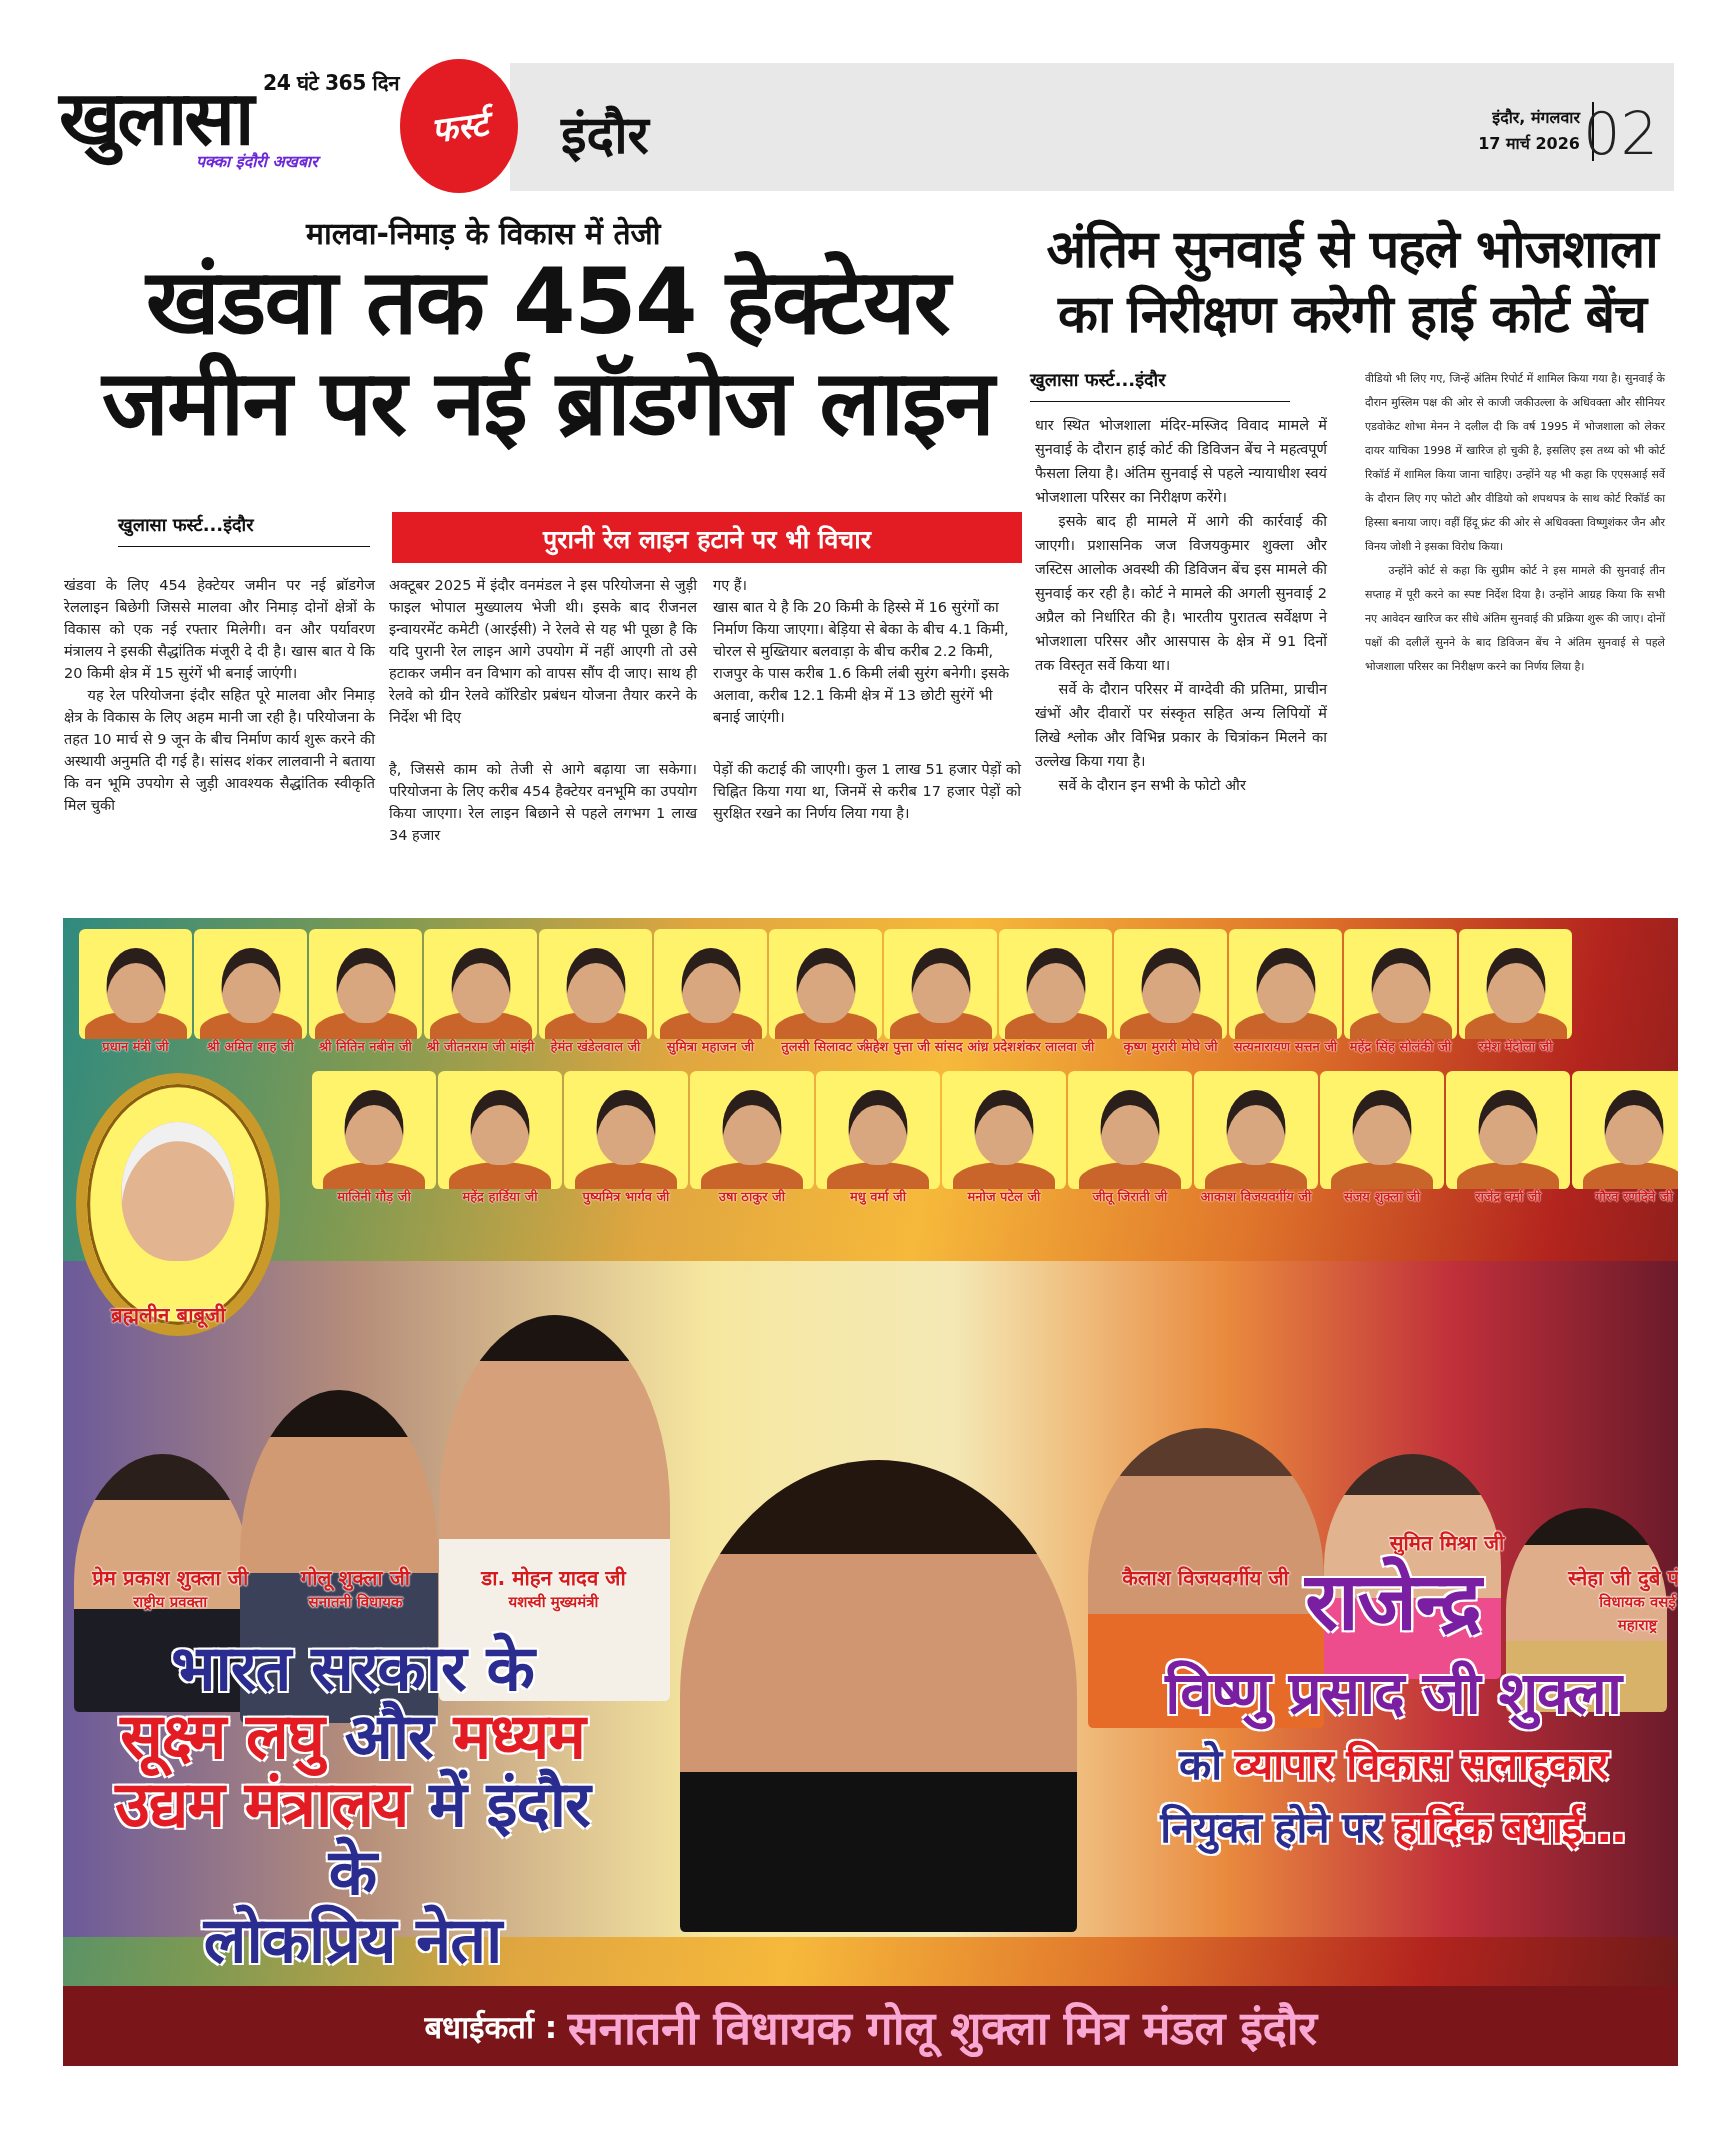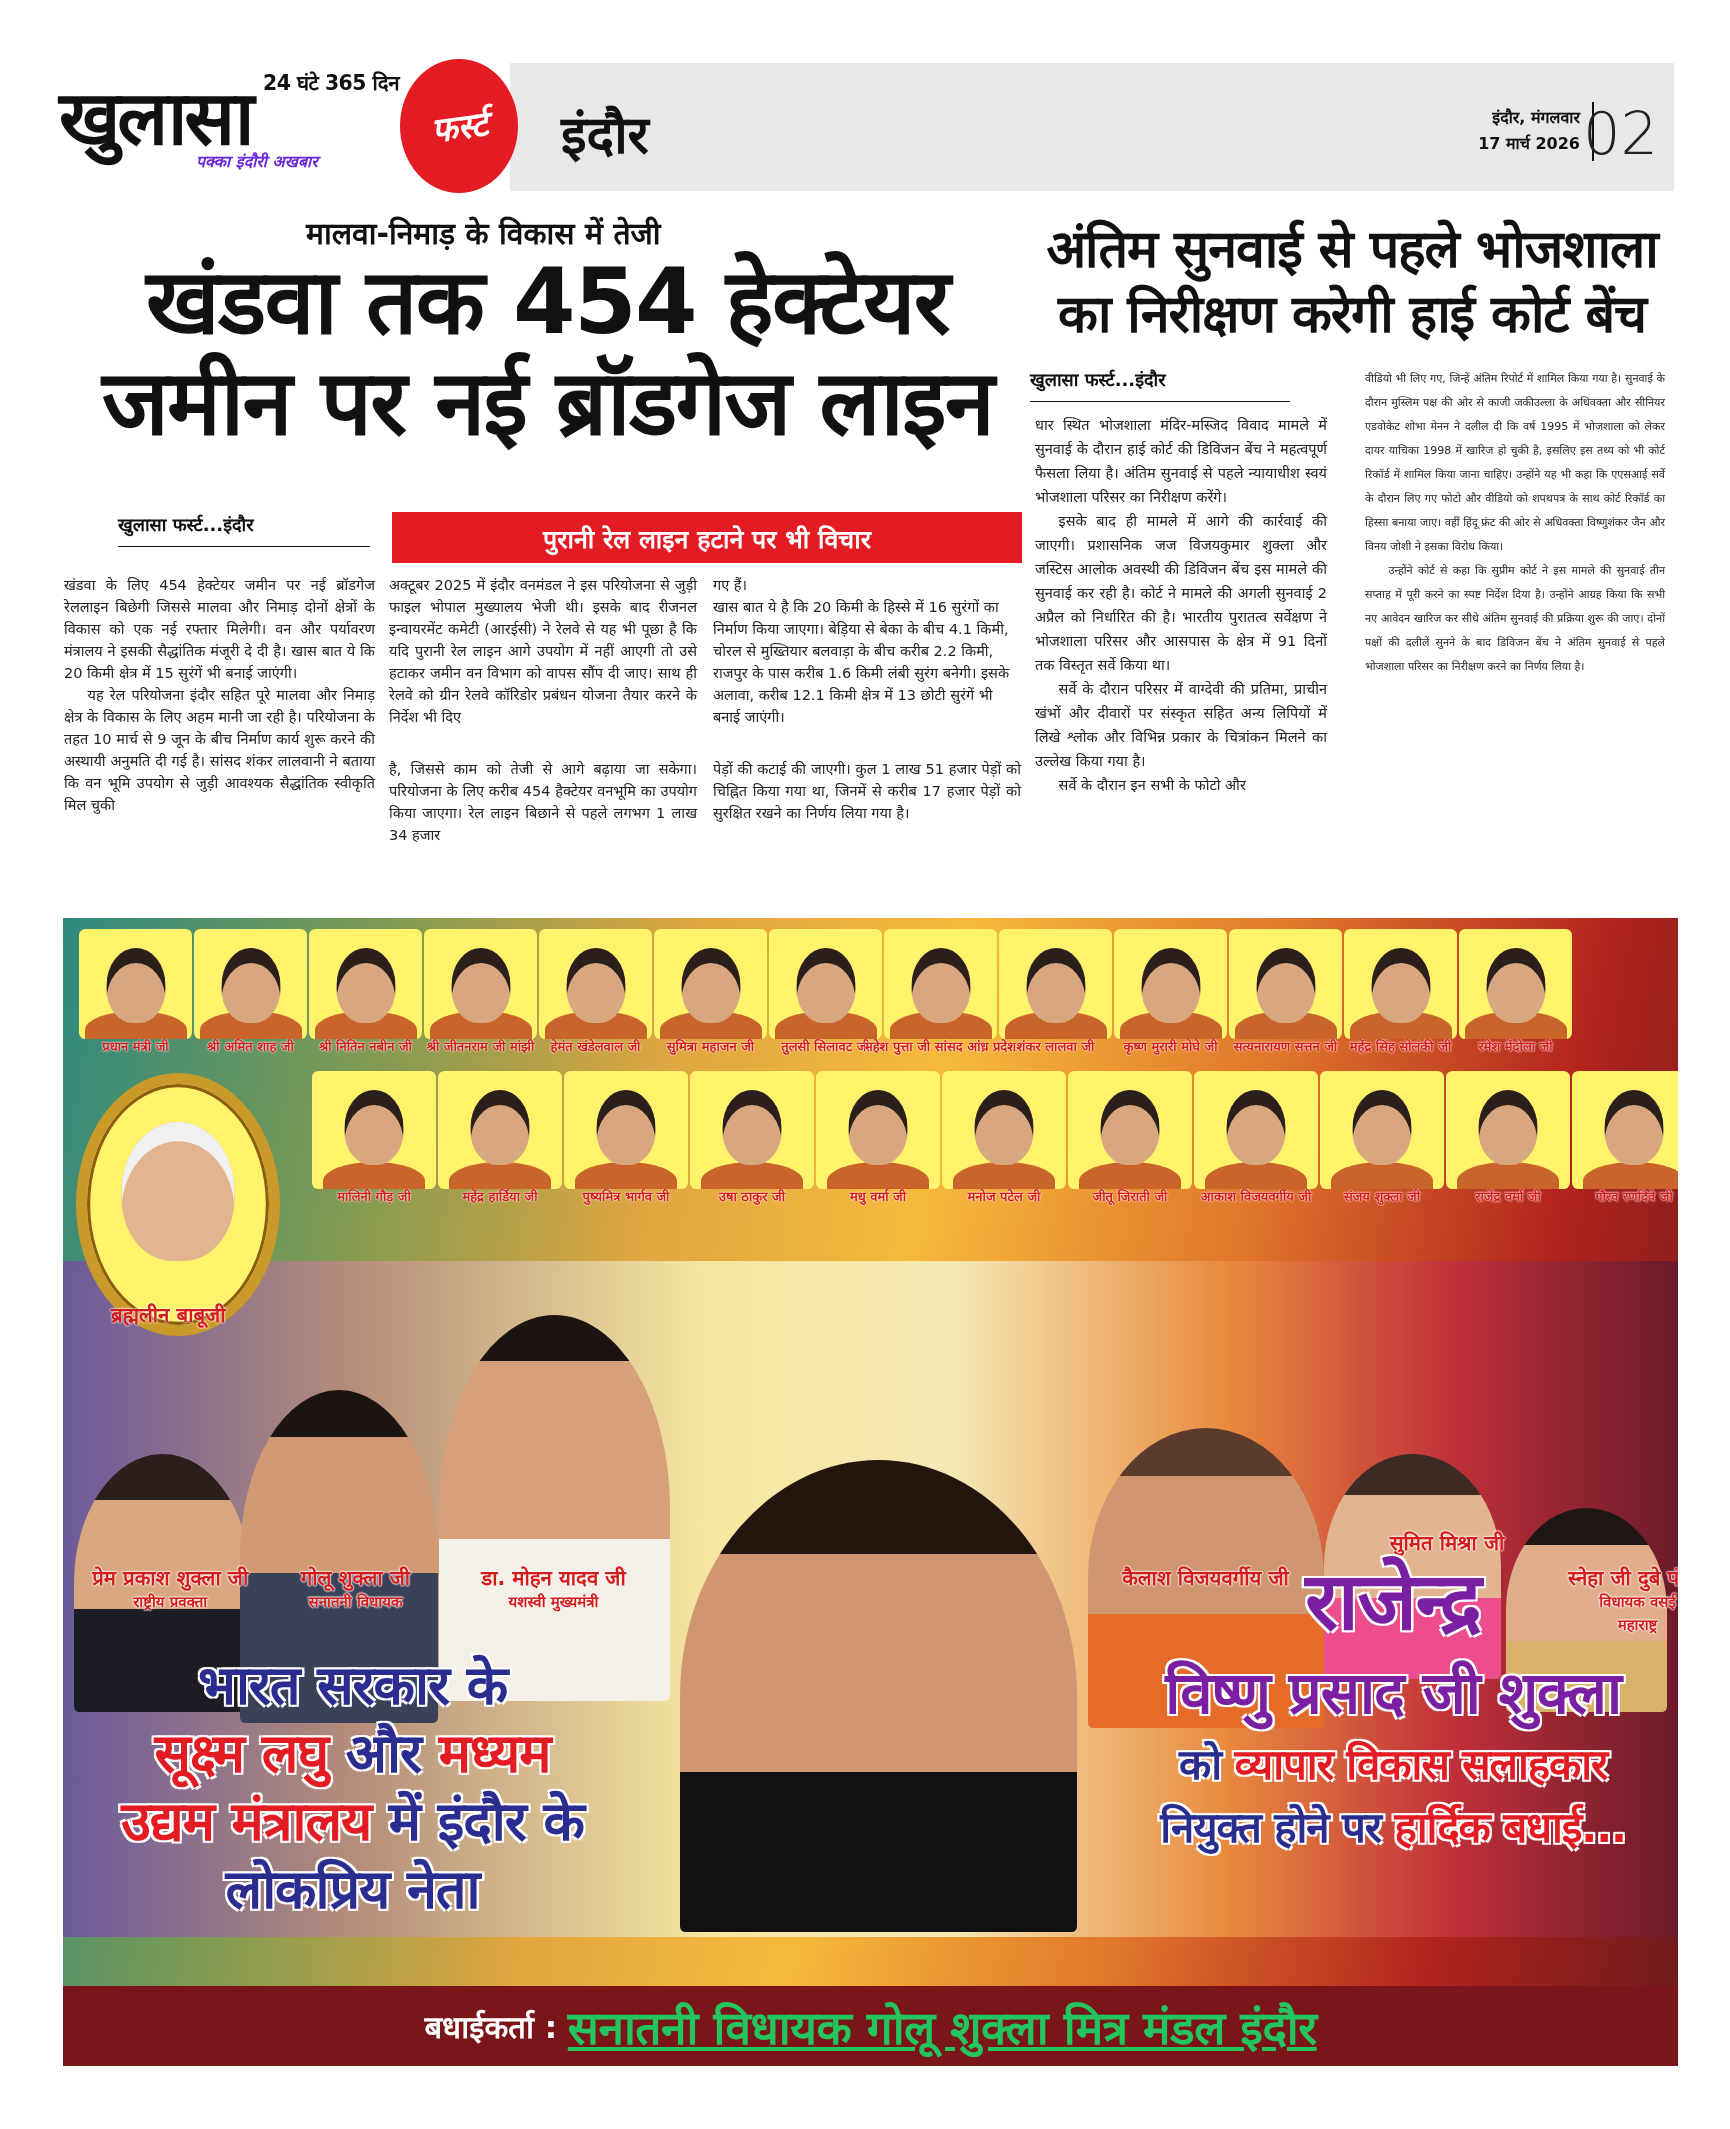--- a/index.html
+++ b/index.html
@@ -65,29 +65,29 @@
   .fig-center { left:617px; top:542px; width:397px; height:472px; background:linear-gradient(#23160f 0 20%,#d09672 20% 66%,#111 66%); }
   .fig-kailash { left:1025px; top:510px; width:236px; height:300px; background:linear-gradient(#5a3b2c 0 16%,#cf9670 16% 62%,#e66a28 62%); }
   .fig-sumit { left:1261px; top:536px; width:177px; height:225px; background:linear-gradient(#3b2b24 0 18%,#e2b38f 18% 64%,#ee4d8d 64%); }
   .fig-sneha { left:1443px; top:590px; width:161px; height:204px; background:linear-gradient(#1f1714 0 18%,#e0ad8b 18% 65%,#d9b26a 65%); }
 
   .name-tag { position:absolute; font:bold 20.4px "DejaVu Sans", sans-serif; color:#d41c1c; text-shadow:0 0 2.1px #fff,0 0 2.1px #fff,0 0 2.1px #fff; text-align:center; line-height:23.6px; }
   .role-tag { font-size:15px; display:block; }
 
   .ad-text { position:absolute; font-weight:900; font-family:"DejaVu Sans", sans-serif; text-align:center; text-shadow:2.1px 2.1px 0 #fff,-2.1px -2.1px 0 #fff,2.1px -2.1px 0 #fff,-2.1px 2.1px 0 #fff; letter-spacing:-1.1px; }
   .blue { color:#2b2c8f; } .red { color:#e31b23; } .purple { color:#7a1fa2; }
-  .left-msg { left:32px; top:734px; width:515px; font-size:54px; line-height:68px; }
+  .left-msg { left:32px; top:717px; width:515px; font-size:63px; line-height:68px; }
   .right-msg { left:1062px; top:633px; width:536px; }
   .right-msg .l1 { font-size:80px; line-height:102px; }
   .right-msg .l2 { font-size:58px; line-height:80px; }
   .right-msg .l3, .right-msg .l4 { font-size:42px; line-height:63px; }
 
   .ad-footer { position:absolute; left:0; bottom:0; width:100%; height:80px; background:#7a1619; display:flex; align-items:center; justify-content:center; gap:10.7px; }
   .ad-footer .lbl { color:#fff; font:bold 31px "DejaVu Sans", sans-serif; }
-  .ad-footer .val { color:#22c55e; font:900 46px "DejaVu Sans", sans-serif; letter-spacing:-0.5px;text-decoration:underline; }
+  .ad-footer .val { color:#f9a8d4; font:900 46px "DejaVu Sans", sans-serif; letter-spacing:-0.5px; }
 </style>
 </head>
 <body>
 
 <header class="masthead">
   <div class="mast-band"></div>
   <div class="logo-tag">24 घंटे 365 दिन</div>
   <div class="logo-main">खुलासा</div>
   <div class="logo-sub">पक्का इंदौरी अखबार</div>
   <div class="logo-circle">

